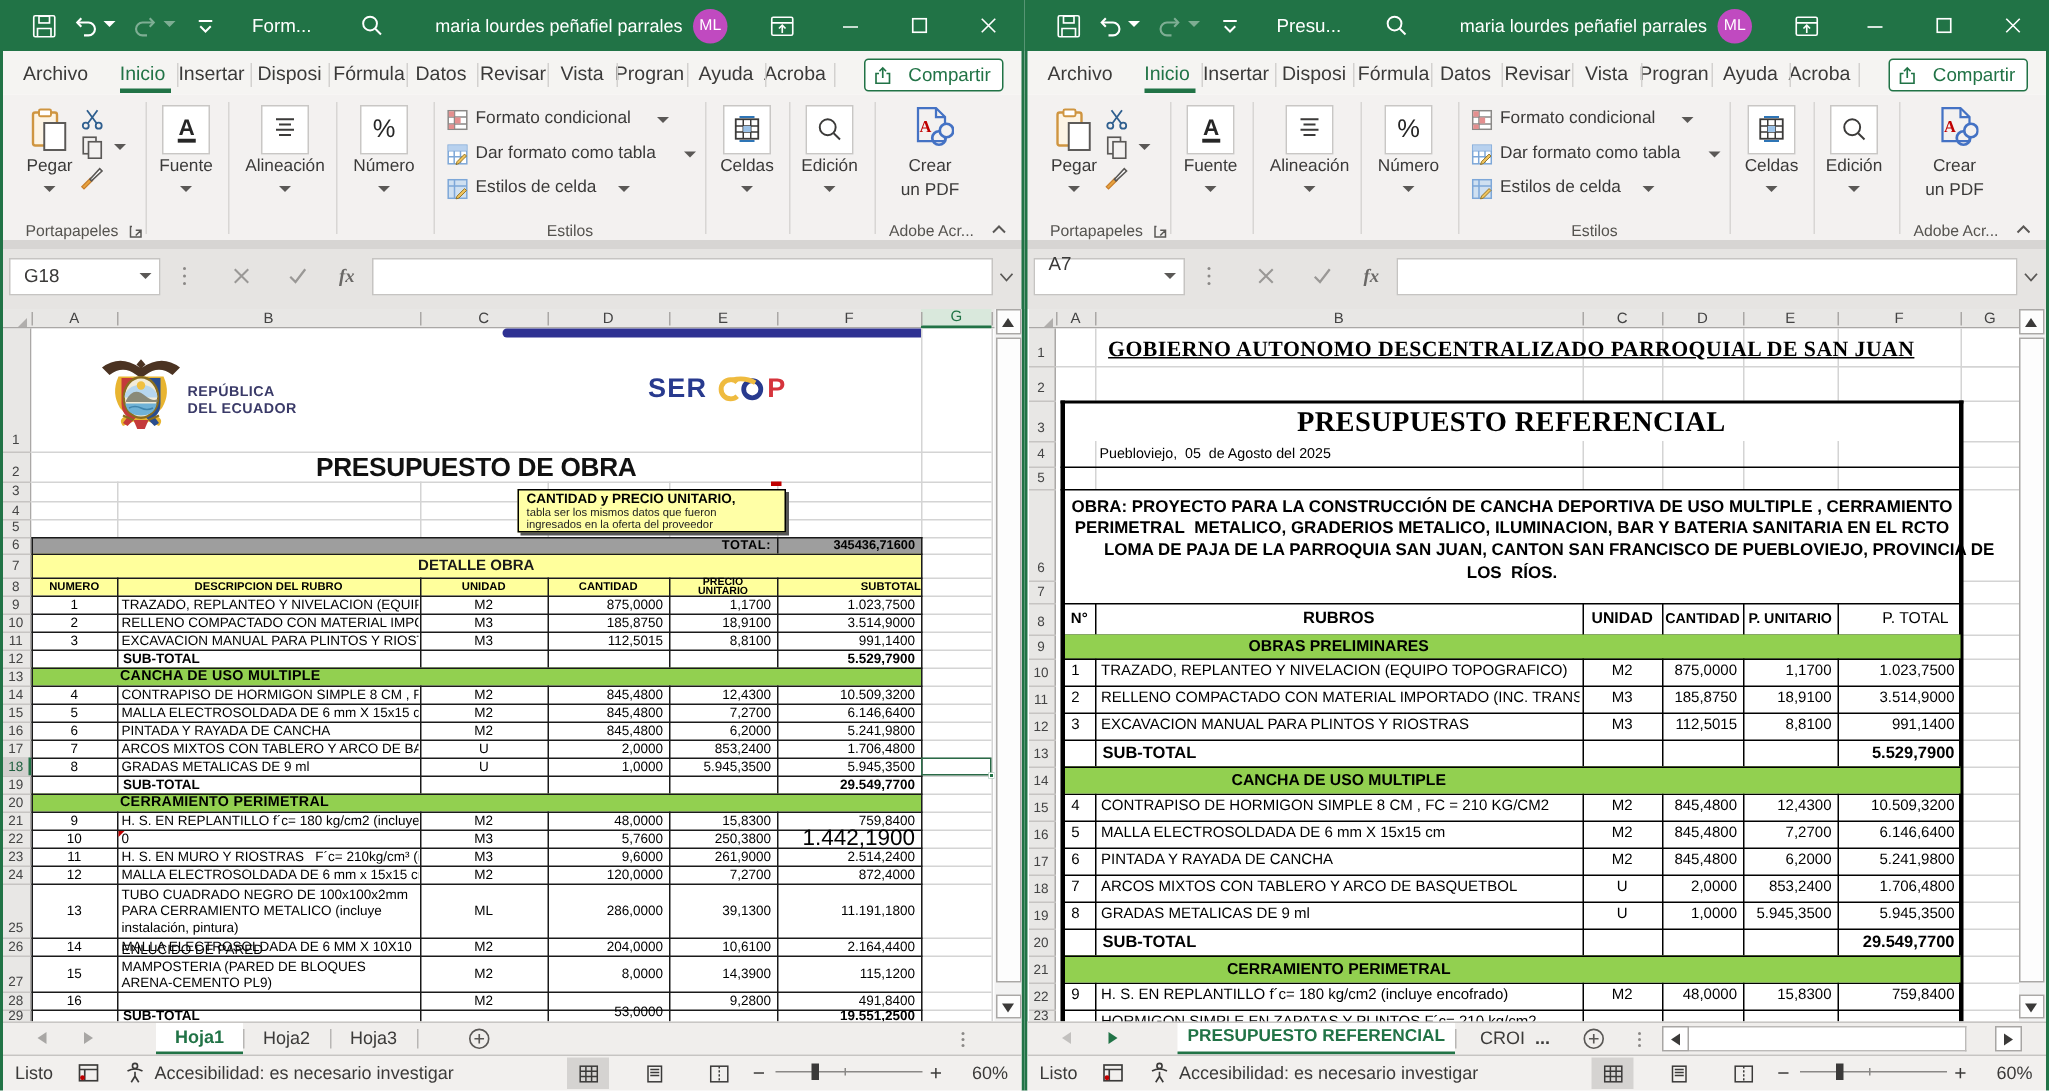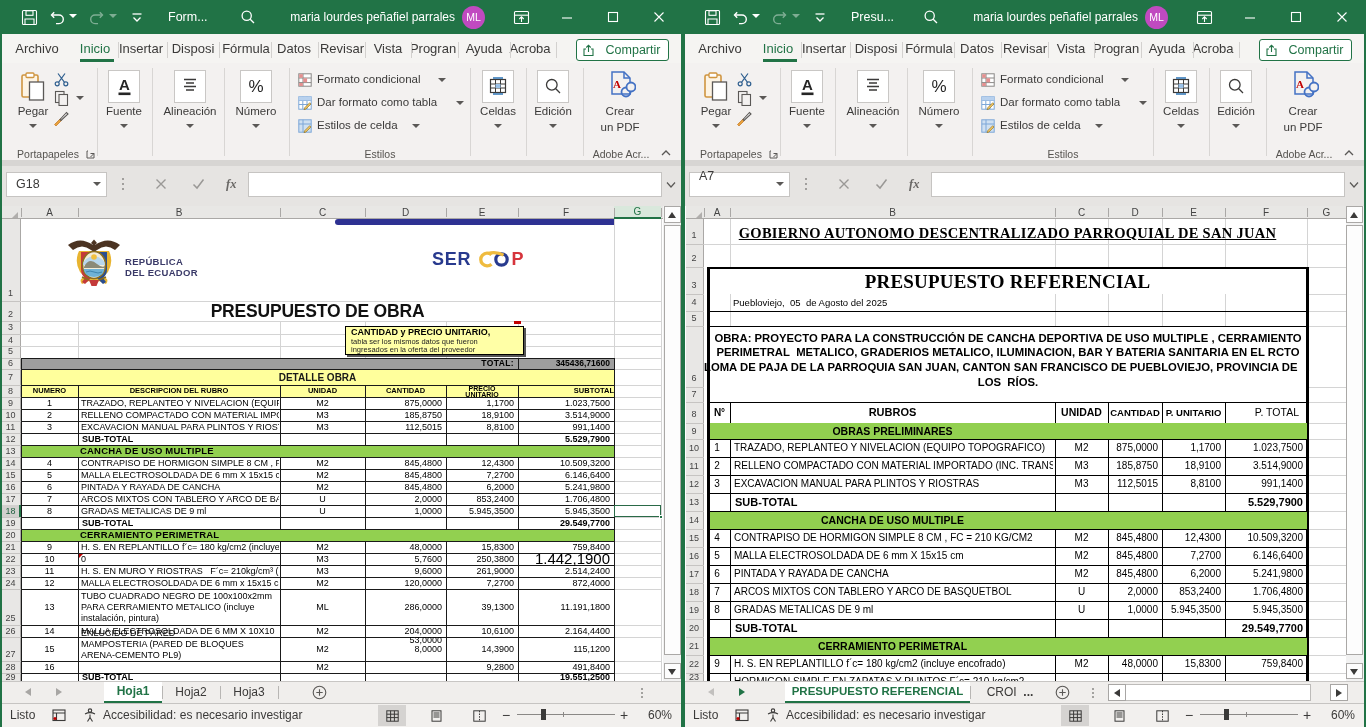--- a/index.html
+++ b/index.html
@@ -692,21 +692,21 @@
 <div class="a" style="left:518px;top:577px;width:92px;height:12px;line-height:12px;font-size:9px;text-align:right;">872,4000</div>
 <div class="a" style="left:21px;top:625px;width:57px;height:12px;line-height:12px;font-size:9px;text-align:center;">14</div>
 <div class="a" style="left:81px;top:625px;width:198px;height:12px;line-height:12px;font-size:9px;white-space:nowrap;overflow:hidden;">MALLA ELECTROSOLDADA DE 6 MM X 10X10</div>
 <div class="a" style="left:280px;top:625px;width:85px;height:12px;line-height:12px;font-size:9px;text-align:center;">M2</div>
 <div class="a" style="left:365px;top:625px;width:77px;height:12px;line-height:12px;font-size:9px;text-align:right;">204,0000</div>
 <div class="a" style="left:446px;top:625px;width:68px;height:12px;line-height:12px;font-size:9px;text-align:right;">10,6100</div>
 <div class="a" style="left:518px;top:625px;width:92px;height:12px;line-height:12px;font-size:9px;text-align:right;">2.164,4400</div>
 <div class="a" style="left:21px;top:661px;width:57px;height:12px;line-height:12px;font-size:9px;text-align:center;">16</div>
 <div class="a" style="left:81px;top:627px;width:198px;height:12px;line-height:12px;font-size:9px;white-space:nowrap;overflow:hidden;">ENLUCIDO DE PARED</div>
 <div class="a" style="left:280px;top:661px;width:85px;height:12px;line-height:12px;font-size:9px;text-align:center;">M2</div>
-<div class="a" style="left:365px;top:634px;width:77px;height:12px;line-height:12px;font-size:9px;text-align:right;">53,0000</div>
+<div class="a" style="left:365px;top:668px;width:77px;height:12px;line-height:12px;font-size:9px;text-align:right;">53,0000</div>
 <div class="a" style="left:446px;top:661px;width:68px;height:12px;line-height:12px;font-size:9px;text-align:right;">9,2800</div>
 <div class="a" style="left:518px;top:661px;width:92px;height:12px;line-height:12px;font-size:9px;text-align:right;">491,8400</div>
 <div class="a" style="left:81px;top:591px;width:198px;font-size:9px;line-height:10.8px;">TUBO CUADRADO NEGRO DE 100x100x2mm<br>PARA CERRAMIENTO METALICO (incluye<br>instalación, pintura)</div>
 <div class="a" style="left:21px;top:589px;width:57px;height:36px;line-height:36px;font-size:9px;text-align:center;">13</div>
 <div class="a" style="left:280px;top:589px;width:85px;height:36px;line-height:36px;font-size:9px;text-align:center;">ML</div>
 <div class="a" style="left:365px;top:589px;width:77px;height:36px;line-height:36px;font-size:9px;text-align:right;">286,0000</div>
 <div class="a" style="left:446px;top:589px;width:68px;height:36px;line-height:36px;font-size:9px;text-align:right;">39,1300</div>
 <div class="a" style="left:518px;top:589px;width:92px;height:36px;line-height:36px;font-size:9px;text-align:right;">11.191,1800</div>
 <div class="a" style="left:81px;top:639px;width:198px;font-size:9px;line-height:11px;">MAMPOSTERIA (PARED DE BLOQUES<br>ARENA-CEMENTO PL9)</div>
 <div class="a" style="left:21px;top:637px;width:57px;height:24px;line-height:24px;font-size:9px;text-align:center;">15</div>
@@ -840,21 +840,21 @@
 <div class="a" style="left:707px;top:223px;width:601px;height:20px;line-height:20px;text-align:center;font-size:14.5px;font-weight:bold;font-family:&quot;Liberation Serif&quot;,serif;letter-spacing:.3px;color:#000;"><u>GOBIERNO AUTONOMO DESCENTRALIZADO PARROQUIAL DE SAN JUAN</u></div>
 <div class="a" style="left:707px;top:266.5px;width:601.5px;height:2.5px;background:#000;"></div>
 <div class="a" style="left:707px;top:266.5px;width:2.5px;height:414.5px;background:#000;"></div>
 <div class="a" style="left:1306px;top:266.5px;width:2.5px;height:414.5px;background:#000;"></div>
 <div class="a" style="left:707px;top:270px;width:601px;height:24px;line-height:24px;text-align:center;font-size:19px;font-weight:bold;font-family:&quot;Liberation Serif&quot;,serif;letter-spacing:.2px;color:#000;">PRESUPUESTO REFERENCIAL</div>
 <div class="a" style="left:733px;top:293.5px;width:300px;height:17px;line-height:17px;font-size:9.5px;color:#000;">Puebloviejo,&nbsp; 05&nbsp; de Agosto del 2025</div>
 <div class="a" style="left:707px;top:310.5px;width:600px;height:1px;background:#000;"></div>
 <div class="a" style="left:707px;top:325.5px;width:600px;height:1px;background:#000;"></div>
 <div class="a" style="left:712px;top:330.5px;width:592px;height:14px;line-height:14px;text-align:center;font-weight:bold;font-size:11.3px;white-space:nowrap;color:#000;">OBRA: PROYECTO PARA LA CONSTRUCCIÓN DE CANCHA DEPORTIVA DE USO MULTIPLE , CERRAMIENTO</div>
 <div class="a" style="left:712px;top:345.3px;width:592px;height:14px;line-height:14px;text-align:center;font-weight:bold;font-size:11.3px;white-space:nowrap;color:#000;">PERIMETRAL&nbsp; METALICO, GRADERIOS METALICO, ILUMINACION, BAR Y BATERIA SANITARIA EN EL RCTO</div>
-<div class="a" style="left:704px;top:360.1px;width:592px;height:14px;line-height:14px;text-align:center;font-weight:bold;font-size:11.3px;white-space:nowrap;color:#000;">LOMA DE PAJA DE LA PARROQUIA SAN JUAN, CANTON SAN FRANCISCO DE PUEBLOVIEJO, PROVINCIA DE</div>
+<div class="a" style="left:736px;top:360.1px;width:592px;height:14px;line-height:14px;text-align:center;font-weight:bold;font-size:11.3px;white-space:nowrap;color:#000;">LOMA DE PAJA DE LA PARROQUIA SAN JUAN, CANTON SAN FRANCISCO DE PUEBLOVIEJO, PROVINCIA DE</div>
 <div class="a" style="left:712px;top:374.9px;width:592px;height:14px;line-height:14px;text-align:center;font-weight:bold;font-size:11.3px;white-space:nowrap;color:#000;">LOS&nbsp; RÍOS.</div>
 <div class="a" style="left:709px;top:401.5px;width:598px;height:1px;background:#000;"></div>
 <div class="a" style="left:709px;top:422.5px;width:598px;height:1px;background:#000;"></div>
 <div class="a" style="left:709px;top:439px;width:598px;height:1px;background:#000;"></div>
 <div class="a" style="left:709px;top:457px;width:598px;height:1px;background:#000;"></div>
 <div class="a" style="left:709px;top:475px;width:598px;height:1px;background:#000;"></div>
 <div class="a" style="left:709px;top:493px;width:598px;height:1px;background:#000;"></div>
 <div class="a" style="left:709px;top:511px;width:598px;height:1px;background:#000;"></div>
 <div class="a" style="left:709px;top:529px;width:598px;height:1px;background:#000;"></div>
 <div class="a" style="left:709px;top:547px;width:598px;height:1px;background:#000;"></div>

